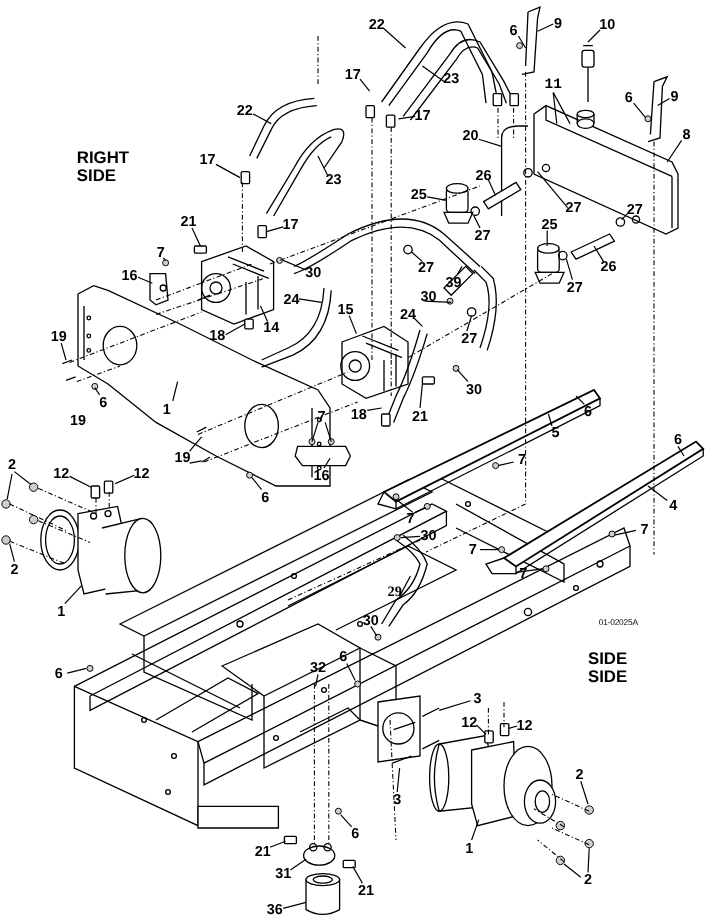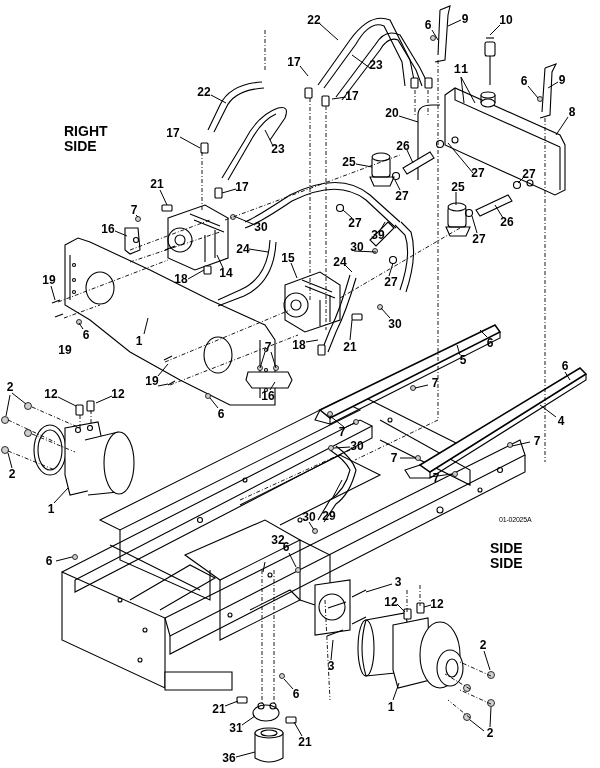--- a/index.html
+++ b/index.html
@@ -455,29 +455,29 @@
     <div class="lbl" style="left: 152px; top: 381px;">19</div>
     <div class="lbl" style="left: 221px; top: 414px;">6</div>
     <div class="lbl" style="left: 565px; top: 366px;">6</div>
     <div class="lbl" style="left: 561px; top: 421px;">4</div>
     <div class="lbl" style="left: 435px; top: 383px;">7</div>
     <div class="lbl" style="left: 342px; top: 432px;">7</div>
     <div class="lbl" style="left: 537px; top: 441px;">7</div>
     <div class="lbl" style="left: 394px; top: 458px;">7</div>
     <div class="lbl" style="left: 436px; top: 478px;">7</div>
     <div class="lbl" style="left: 357px; top: 446px;">30</div>
-    <div class="lbl" style="left: 329px; top: 516px;">29</div>
+    <div class="lbl" style="left: 329px; top: 493px; font-family: Liberation Serif, serif;">29</div>
     <div class="lbl" style="left: 309px; top: 517px;">30</div>
     <div class="lbl" style="left: 10px; top: 387px;">2</div>
     <div class="lbl" style="left: 51px; top: 394px;">12</div>
     <div class="lbl" style="left: 118px; top: 394px;">12</div>
     <div class="lbl" style="left: 12px; top: 474px;">2</div>
     <div class="lbl" style="left: 51px; top: 509px;">1</div>
     <div class="lbl" style="left: 49px; top: 561px;">6</div>
-    <div class="lbl" style="left: 265px; top: 540px; margin-left: 13px;">32</div>
+    <div class="lbl" style="left: 265px; top: 556px;">32</div>
     <div class="lbl" style="left: 286px; top: 547px;">6</div>
     <div class="lbl" style="left: 398px; top: 582px;">3</div>
     <div class="lbl" style="left: 391px; top: 602px;">12</div>
     <div class="lbl" style="left: 437px; top: 604px;">12</div>
     <div class="lbl" style="left: 331px; top: 666px;">3</div>
     <div class="lbl" style="left: 391px; top: 707px;">1</div>
     <div class="lbl" style="left: 483px; top: 645px;">2</div>
     <div class="lbl" style="left: 490px; top: 733px;">2</div>
     <div class="lbl" style="left: 296px; top: 694px;">6</div>
     <div class="lbl" style="left: 219px; top: 709px;">21</div>

